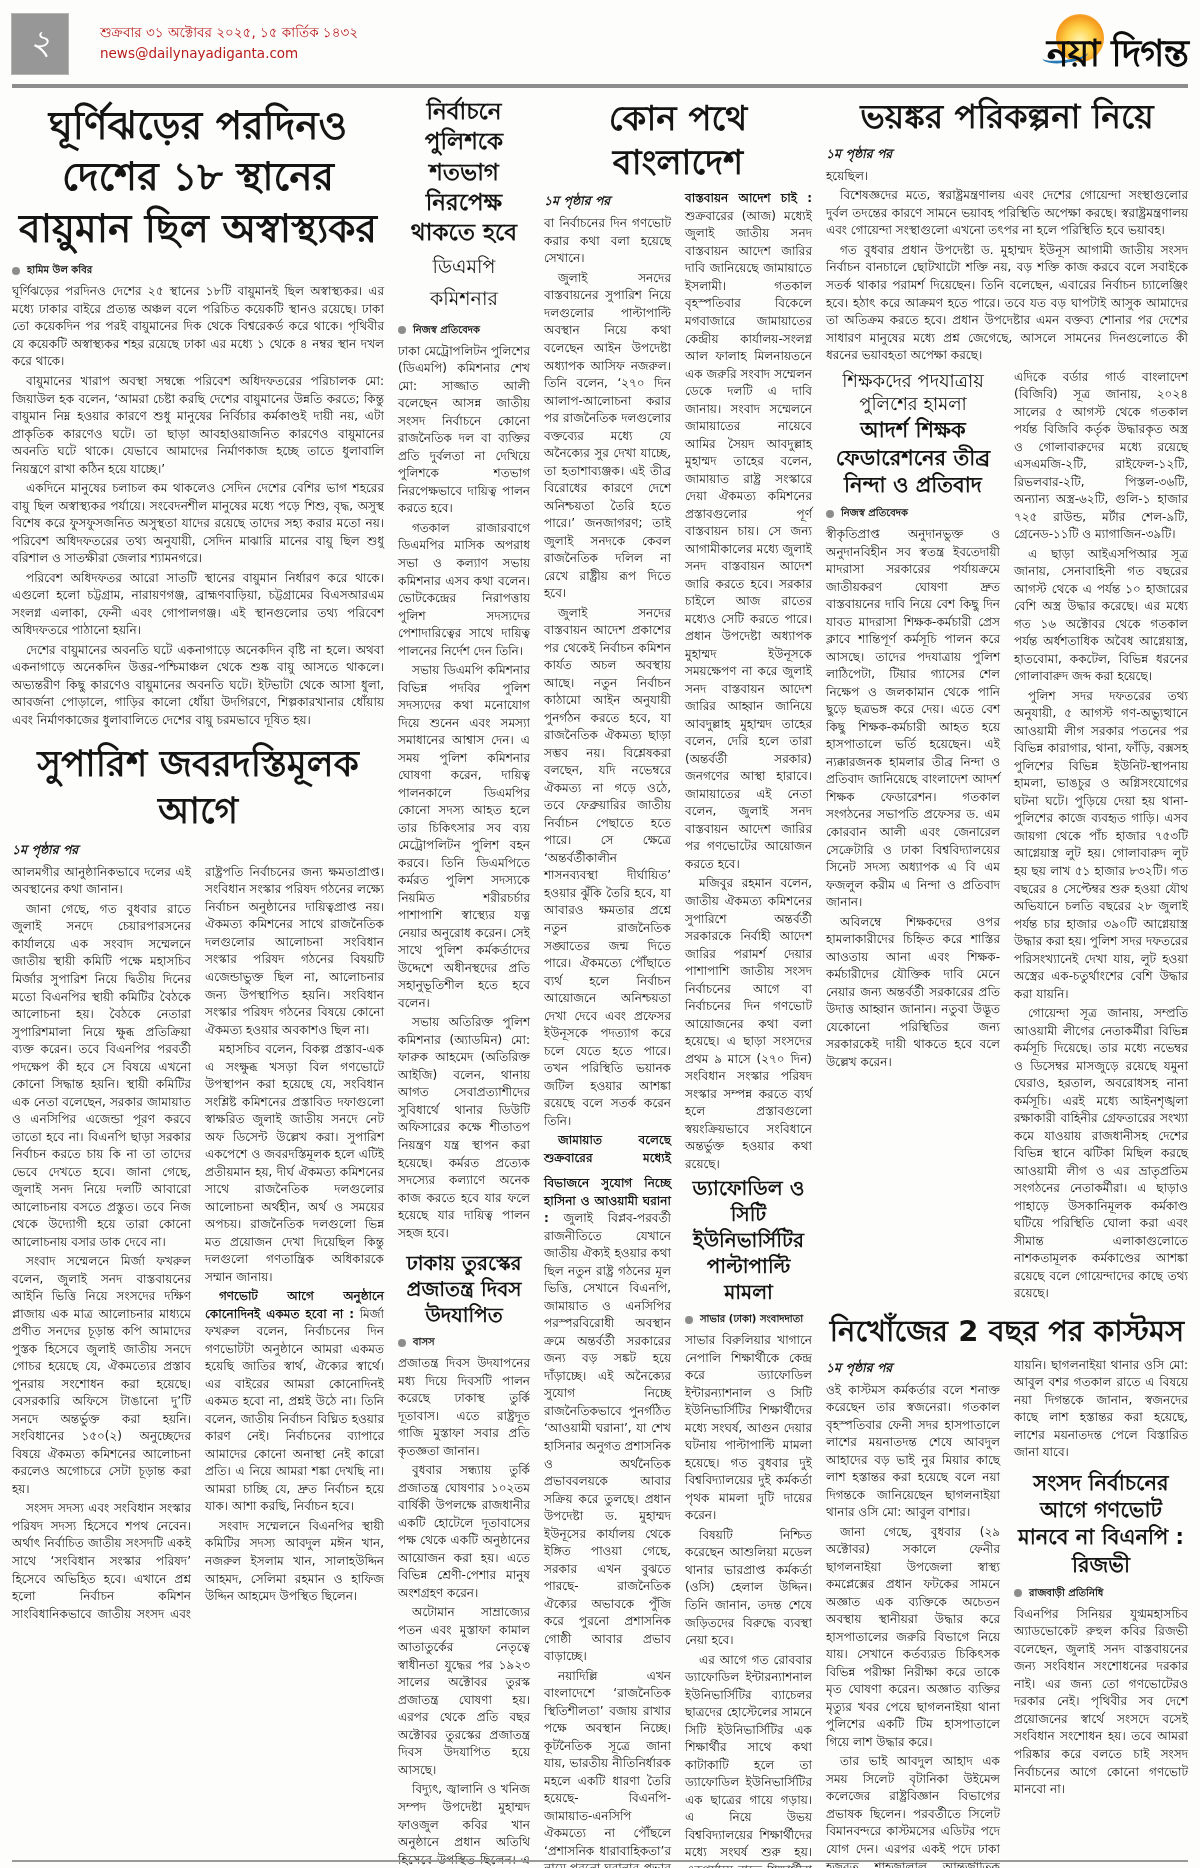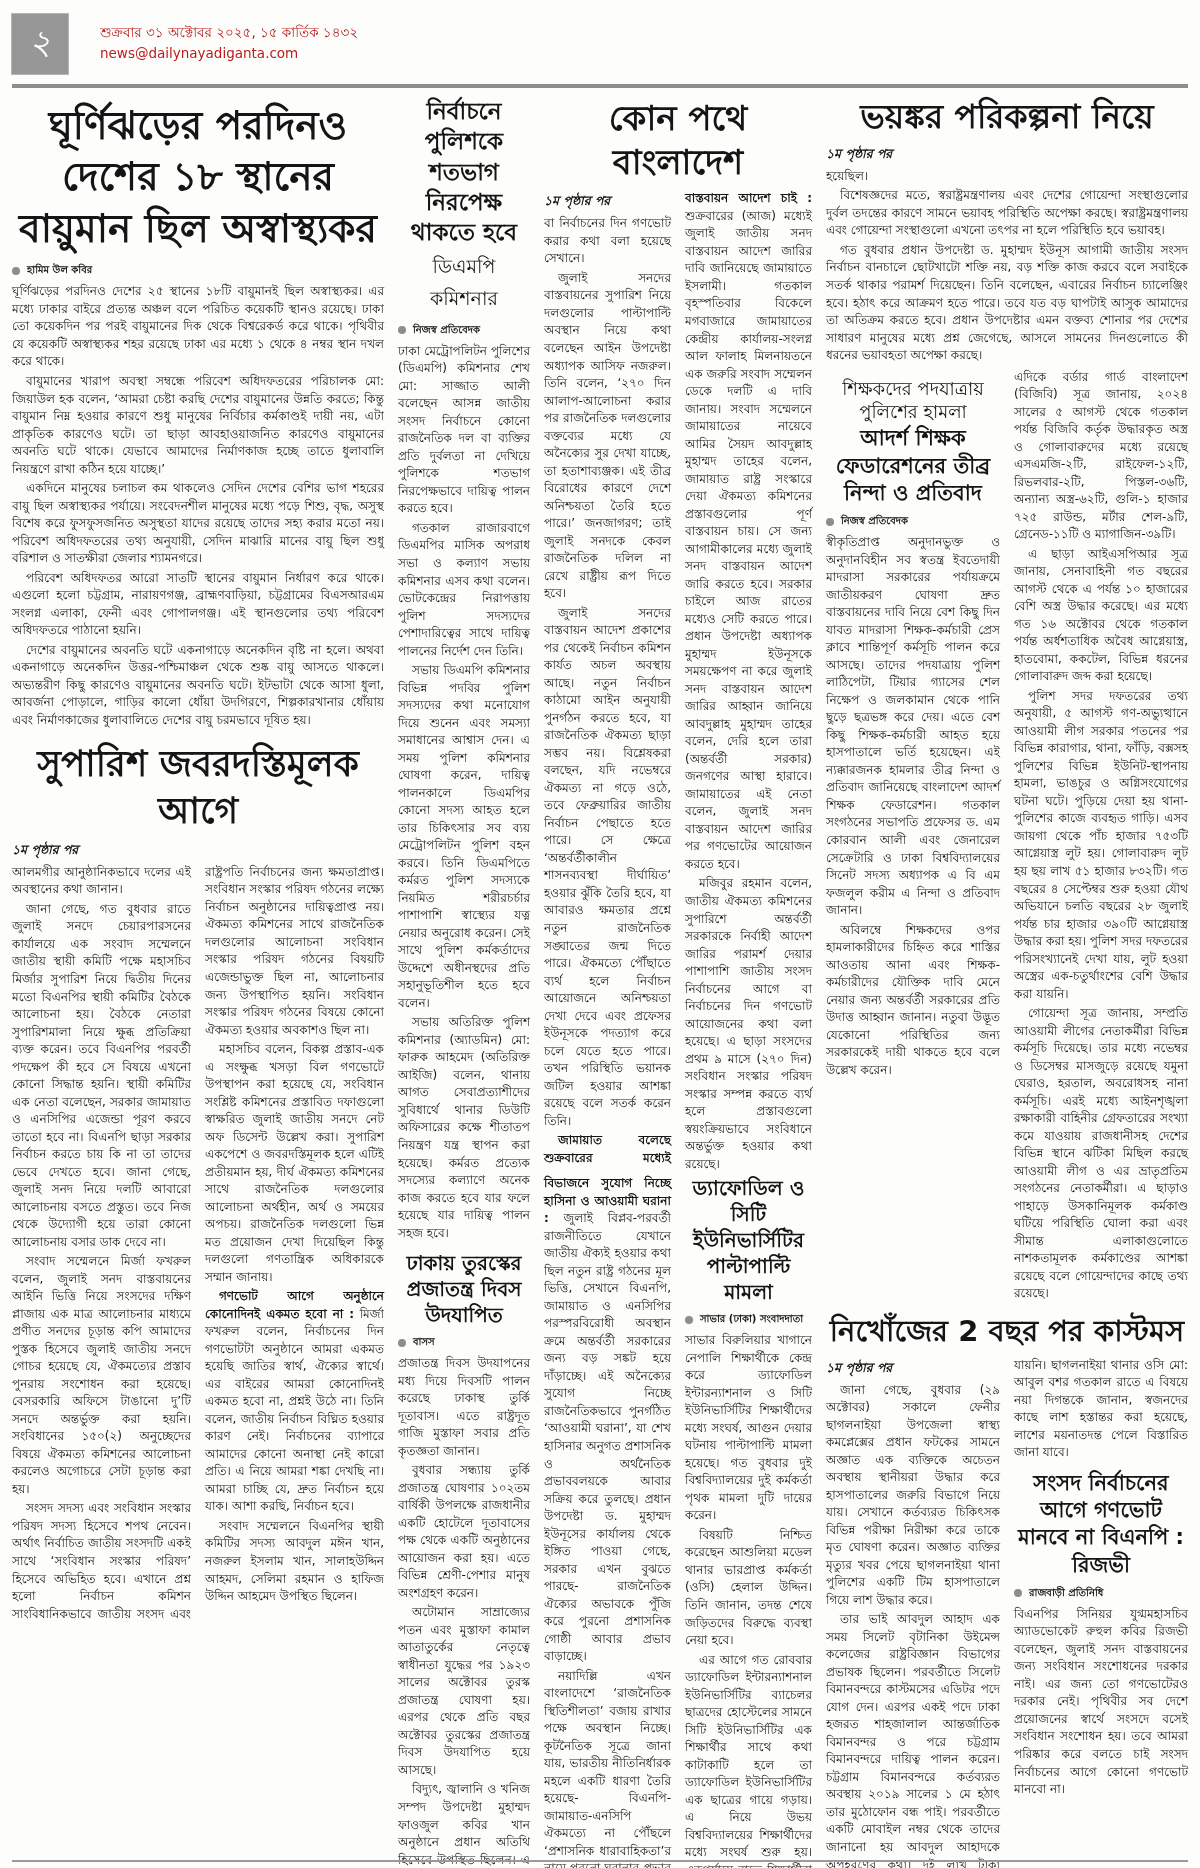--- a/index.html
+++ b/index.html
@@ -48,20 +48,25 @@
 <body>
 
 <div class="page">
 
   <div class="hdr">
     <div class="pagenum">২</div>
     <div class="dateline">
       <div>শুক্রবার ৩১ অক্টোবর ২০২৫, ১৫ কার্তিক ১৪৩২</div>
       <div>news@dailynayadiganta.com</div>
     </div>
+    <div class="masthead">
+      <div class="sun"></div>
+      <div class="wave"></div>
+      <span class="mast-text">নয়া দিগন্ত</span>
+    </div>
   </div>
   <div class="toprule"></div>
 
   <div class="bands">
 
     <section class="band-l">
       <article>
         <h1 class="h-xl">ঘূর্ণিঝড়ের পরদিনও দেশের ১৮ স্থানের বায়ুমান ছিল অস্বাস্থ্যকর</h1>
         <div class="byline">
           <span class="dot"></span>
@@ -150,21 +155,21 @@
 
     <section class="band-r">
       <article>
         <h2 class="h-lg" style="font-size:33px;margin-top:0;">ভয়ঙ্কর পরিকল্পনা নিয়ে</h2>
         <div class="cont">১ম পৃষ্ঠার পর</div>
         <p class="b ni">হয়েছিল।</p>
         <p class="b">বিশেষজ্ঞদের মতে, স্বরাষ্ট্রমন্ত্রণালয় এবং দেশের গোয়েন্দা সংস্থাগুলোর দুর্বল তদন্তের কারণে সামনে ভয়াবহ পরিস্থিতি অপেক্ষা করছে। স্বরাষ্ট্রমন্ত্রণালয় এবং গোয়েন্দা সংস্থাগুলো এখনো তৎপর না হলে পরিস্থিতি হবে ভয়াবহ।</p>
         <p class="b">গত বুধবার প্রধান উপদেষ্টা ড. মুহাম্মদ ইউনূস আগামী জাতীয় সংসদ নির্বাচন বানচালে ছোটখাটো শক্তি নয়, বড় শক্তি কাজ করবে বলে সবাইকে সতর্ক থাকার পরামর্শ দিয়েছেন। তিনি বলেছেন, এবারের নির্বাচন চ্যালেঞ্জিং হবে। হঠাৎ করে আক্রমণ হতে পারে। তবে যত বড় ঘাপটাই আসুক আমাদের তা অতিক্রম করতে হবে। প্রধান উপদেষ্টার এমন বক্তব্য শোনার পর দেশের সাধারণ মানুষের মধ্যে প্রশ্ন জেগেছে, আসলে সামনের দিনগুলোতে কী ধরনের ভয়াবহতা অপেক্ষা করছে।</p>
         <div class="split" style="margin-top:4px;">
           <div>
-            <div class="kicker" style="margin-top:8px;">শিক্ষকদের পদযাত্রায় পুলিশের হামলা</div>
+            <div class="kicker" style="margin-top:0;">শিক্ষকদের পদযাত্রায় পুলিশের হামলা</div>
             <h3 class="h-sm" style="margin-top:2px;font-size:21px;">আদর্শ শিক্ষক ফেডারেশনের তীব্র নিন্দা ও প্রতিবাদ</h3>
             <div class="byline">
               <span class="dot"></span>
               <span>নিজস্ব প্রতিবেদক</span>
             </div>
             <p class="b ni">স্বীকৃতিপ্রাপ্ত অনুদানভুক্ত ও অনুদানবিহীন সব স্বতন্ত্র ইবতেদায়ী মাদরাসা সরকারের পর্যায়ক্রমে জাতীয়করণ ঘোষণা দ্রুত বাস্তবায়নের দাবি নিয়ে বেশ কিছু দিন যাবত মাদরাসা শিক্ষক-কর্মচারী প্রেস ক্লাবে শান্তিপূর্ণ কর্মসূচি পালন করে আসছে। তাদের পদযাত্রায় পুলিশ লাঠিপেটা, টিয়ার গ্যাসের শেল নিক্ষেপ ও জলকামান থেকে পানি ছুড়ে ছত্রভঙ্গ করে দেয়। এতে বেশ কিছু শিক্ষক-কর্মচারী আহত হয়ে হাসপাতালে ভর্তি হয়েছেন। এই ন্যক্কারজনক হামলার তীব্র নিন্দা ও প্রতিবাদ জানিয়েছে বাংলাদেশ আদর্শ শিক্ষক ফেডারেশন। গতকাল সংগঠনের সভাপতি প্রফেসর ড. এম কোরবান আলী এবং জেনারেল সেক্রেটারি ও ঢাকা বিশ্ববিদ্যালয়ের সিনেট সদস্য অধ্যাপক এ বি এম ফজলুল করীম এ নিন্দা ও প্রতিবাদ জানান।</p>
             <p class="b">অবিলম্বে শিক্ষকদের ওপর হামলাকারীদের চিহ্নিত করে শাস্তির আওতায় আনা এবং শিক্ষক-কর্মচারীদের যৌক্তিক দাবি মেনে নেয়ার জন্য অন্তর্বর্তী সরকারের প্রতি উদাত্ত আহ্বান জানান। নতুবা উদ্ভূত যেকোনো পরিস্থিতির জন্য সরকারকেই দায়ী থাকতে হবে বলে উল্লেখ করেন।</p>
           </div>
           <div>
             <p class="b ni">এদিকে বর্ডার গার্ড বাংলাদেশ (বিজিবি) সূত্র জানায়, ২০২৪ সালের ৫ আগস্ট থেকে গতকাল পর্যন্ত বিজিবি কর্তৃক উদ্ধারকৃত অস্ত্র ও গোলাবারুদের মধ্যে রয়েছে এসএমজি-২টি, রাইফেল-১২টি, রিভলবার-২টি, পিস্তল-৩৬টি, অন্যান্য অস্ত্র-৬২টি, গুলি-১ হাজার ৭২৫ রাউন্ড, মর্টার শেল-৯টি, গ্রেনেড-১১টি ও ম্যাগাজিন-৩৯টি।</p>
@@ -173,20 +178,21 @@
             <p class="b">গোয়েন্দা সূত্র জানায়, সম্প্রতি আওয়ামী লীগের নেতাকর্মীরা বিভিন্ন কর্মসূচি দিয়েছে। তার মধ্যে নভেম্বর ও ডিসেম্বর মাসজুড়ে রয়েছে যমুনা ঘেরাও, হরতাল, অবরোধসহ নানা কর্মসূচি। এরই মধ্যে আইনশৃঙ্খলা রক্ষাকারী বাহিনীর গ্রেফতারের সংখ্যা কমে যাওয়ায় রাজধানীসহ দেশের বিভিন্ন স্থানে ঝটিকা মিছিল করছে আওয়ামী লীগ ও এর ভ্রাতৃপ্রতিম সংগঠনের নেতাকর্মীরা। এ ছাড়াও পাহাড়ে উসকানিমূলক কর্মকাণ্ড ঘটিয়ে পরিস্থিতি ঘোলা করা এবং সীমান্ত এলাকাগুলোতে নাশকতামূলক কর্মকাণ্ডের আশঙ্কা রয়েছে বলে গোয়েন্দাদের কাছে তথ্য রয়েছে।</p>
           </div>
         </div>
       </article>
 
       <article>
         <h2 class="h-lg" style="font-size:29px;margin-top:8px;">নিখোঁজের 2 বছর পর কাস্টমস</h2>
         <div class="split">
           <div>
             <div class="cont">১ম পৃষ্ঠার পর</div>
+            <p class="b ni">ওই কাস্টমস কর্মকর্তার বলে শনাক্ত করেছেন তার স্বজনেরা। গতকাল বৃহস্পতিবার ফেনী সদর হাসপাতালে লাশের ময়নাতদন্ত শেষে আবদুল আহাদের বড় ভাই নুর মিয়ার কাছে লাশ হস্তান্তর করা হয়েছে বলে নয়া দিগন্তকে জানিয়েছেন ছাগলনাইয়া থানার ওসি মো: আবুল বাশার।</p>
             <p class="b">জানা গেছে, বুধবার (২৯ অক্টোবর) সকালে ফেনীর ছাগলনাইয়া উপজেলা স্বাস্থ্য কমপ্লেক্সের প্রধান ফটকের সামনে অজ্ঞাত এক ব্যক্তিকে অচেতন অবস্থায় স্থানীয়রা উদ্ধার করে হাসপাতালের জরুরি বিভাগে নিয়ে যায়। সেখানে কর্তব্যরত চিকিৎসক বিভিন্ন পরীক্ষা নিরীক্ষা করে তাকে মৃত ঘোষণা করেন। অজ্ঞাত ব্যক্তির মৃত্যুর খবর পেয়ে ছাগলনাইয়া থানা পুলিশের একটি টিম হাসপাতালে গিয়ে লাশ উদ্ধার করে।</p>
             <p class="b">তার ভাই আবদুল আহাদ এক সময় সিলেট বৃটানিকা উইমেন্স কলেজের রাষ্ট্রবিজ্ঞান বিভাগের প্রভাষক ছিলেন। পরবর্তীতে সিলেট বিমানবন্দরে কাস্টমসের এডিটর পদে যোগ দেন। এরপর একই পদে ঢাকা হজরত শাহজালাল আন্তর্জাতিক বিমানবন্দর ও পরে চট্টগ্রাম বিমানবন্দরে দায়িত্ব পালন করেন। চট্টগ্রাম বিমানবন্দরে কর্তব্যরত অবস্থায় ২০১৯ সালের ১ মে হঠাৎ তার মুঠোফোন বন্ধ পাই। পরবর্তীতে একটি মোবাইল নম্বর থেকে তাদের জানানো হয় আবদুল আহাদকে অপহরণের কথা। দুই লাখ টাকা মুক্তিপণ পাঠালে (বিকাশে) তাকে ছেড়ে দেয়া হবে জানালে অপহরণকারীদের দাবি অনুযায়ী টাকাও পাঠানো হয়েছিল। টাকা দেয়ার পর তাদের মোবাইল নম্বর বন্ধ পাওয়া যায়। সে থেকে পরিবারের সাথে আর যোগাযোগ হয়নি।</p>
           </div>
           <div>
             <p class="b ni">যায়নি। ছাগলনাইয়া থানার ওসি মো: আবুল বশর গতকাল রাতে এ বিষয়ে নয়া দিগন্তকে জানান, স্বজনদের কাছে লাশ হস্তান্তর করা হয়েছে, লাশের ময়নাতদন্ত পেলে বিস্তারিত জানা যাবে।</p>
             <div>
               <h3 class="h-sm" style="font-size:21px;">সংসদ নির্বাচনের আগে গণভোট মানবে না বিএনপি : রিজভী</h3>
               <div class="byline">
                 <span class="dot"></span>
                 <span>রাজবাড়ী প্রতিনিধি</span>

